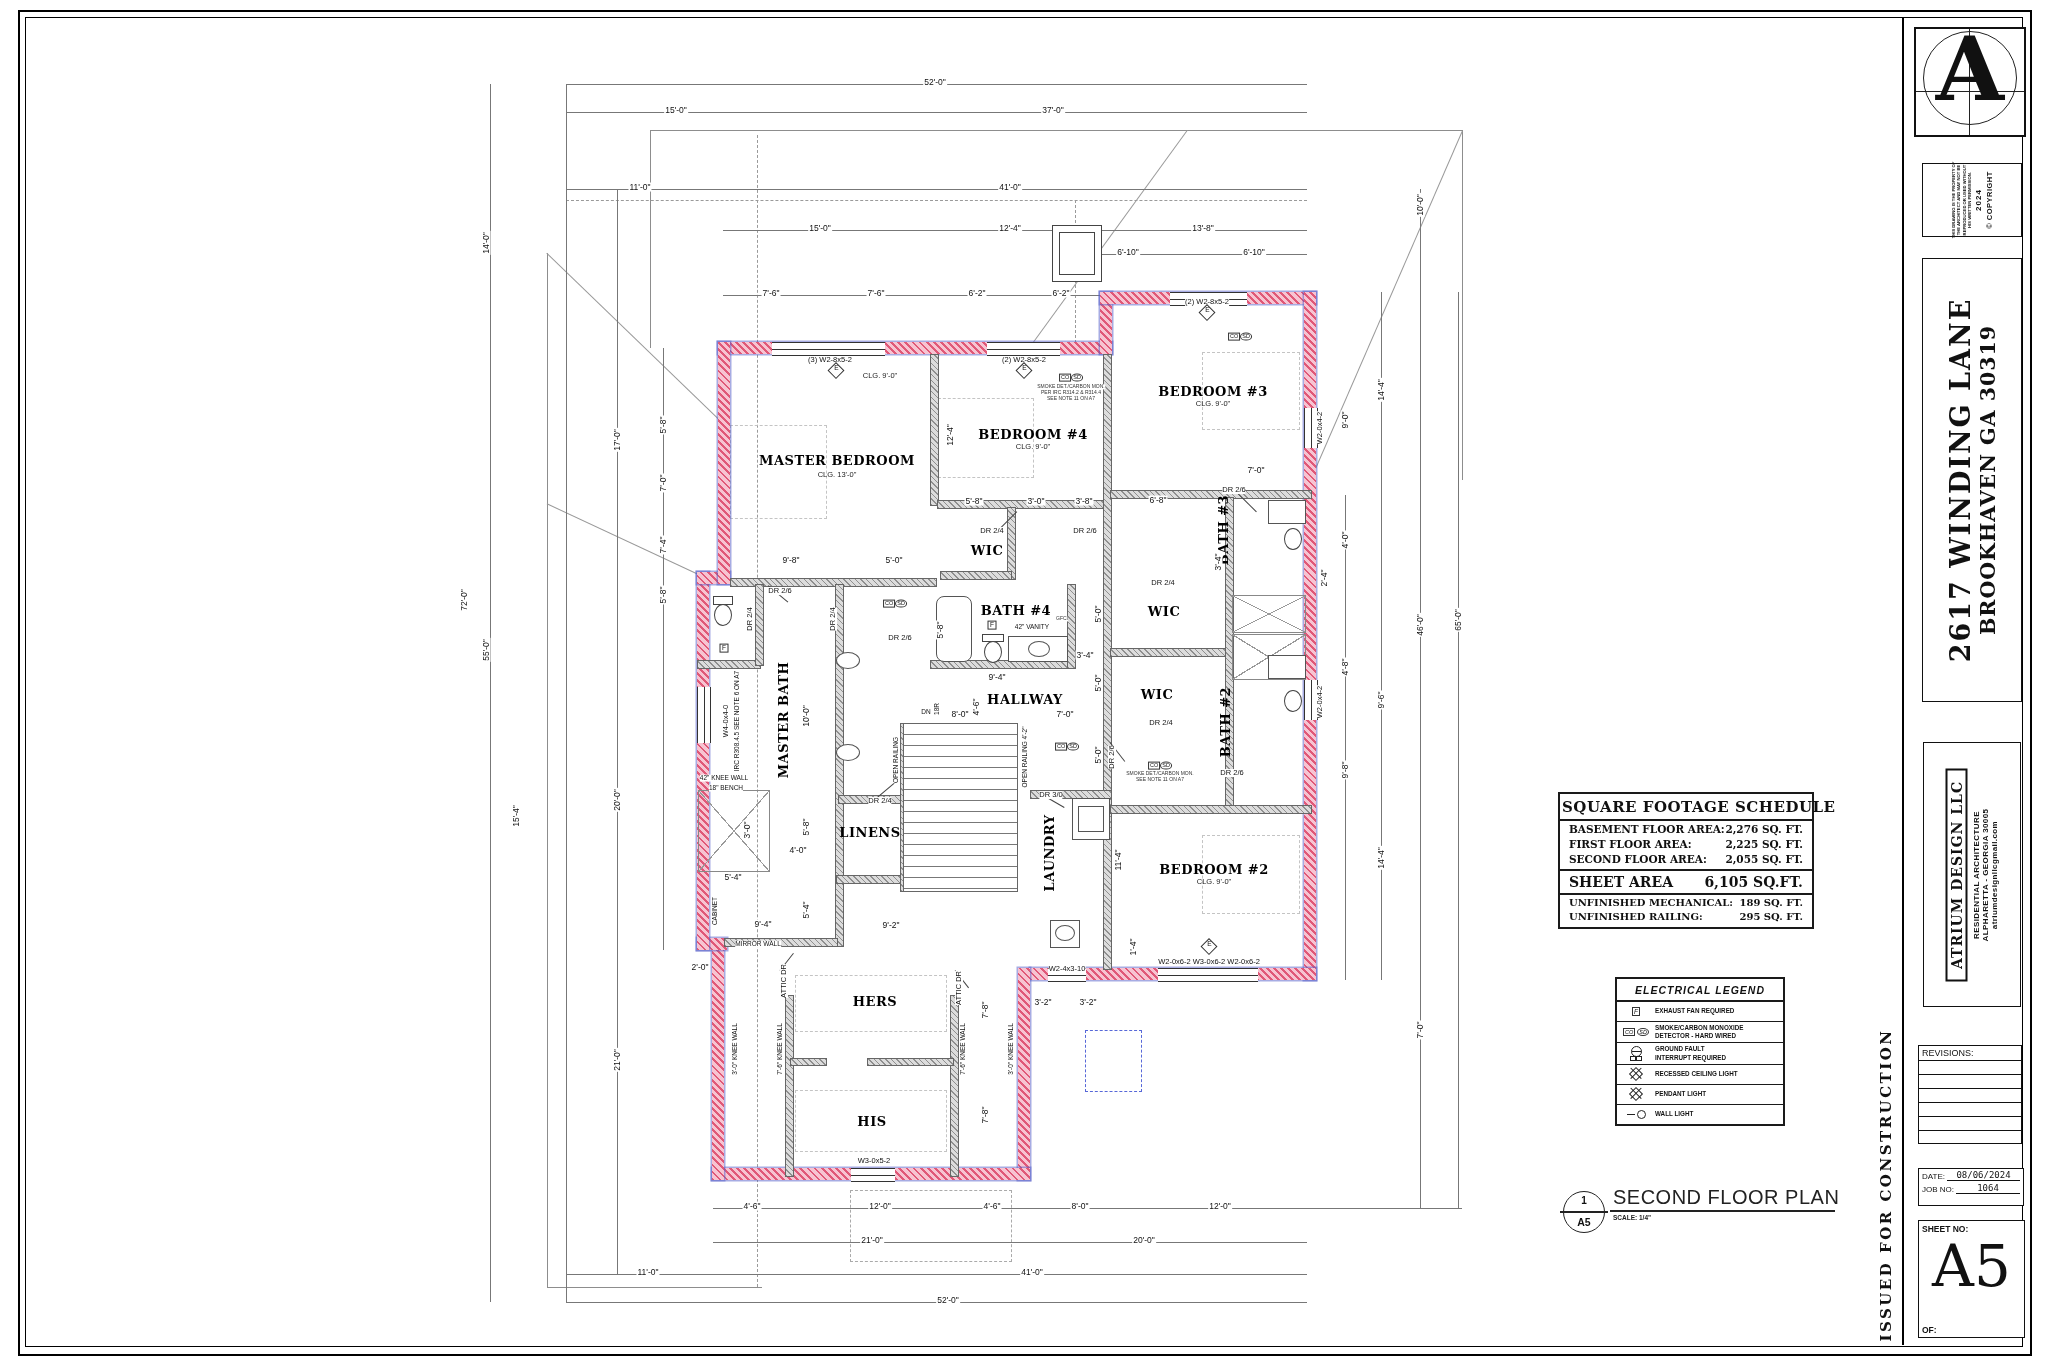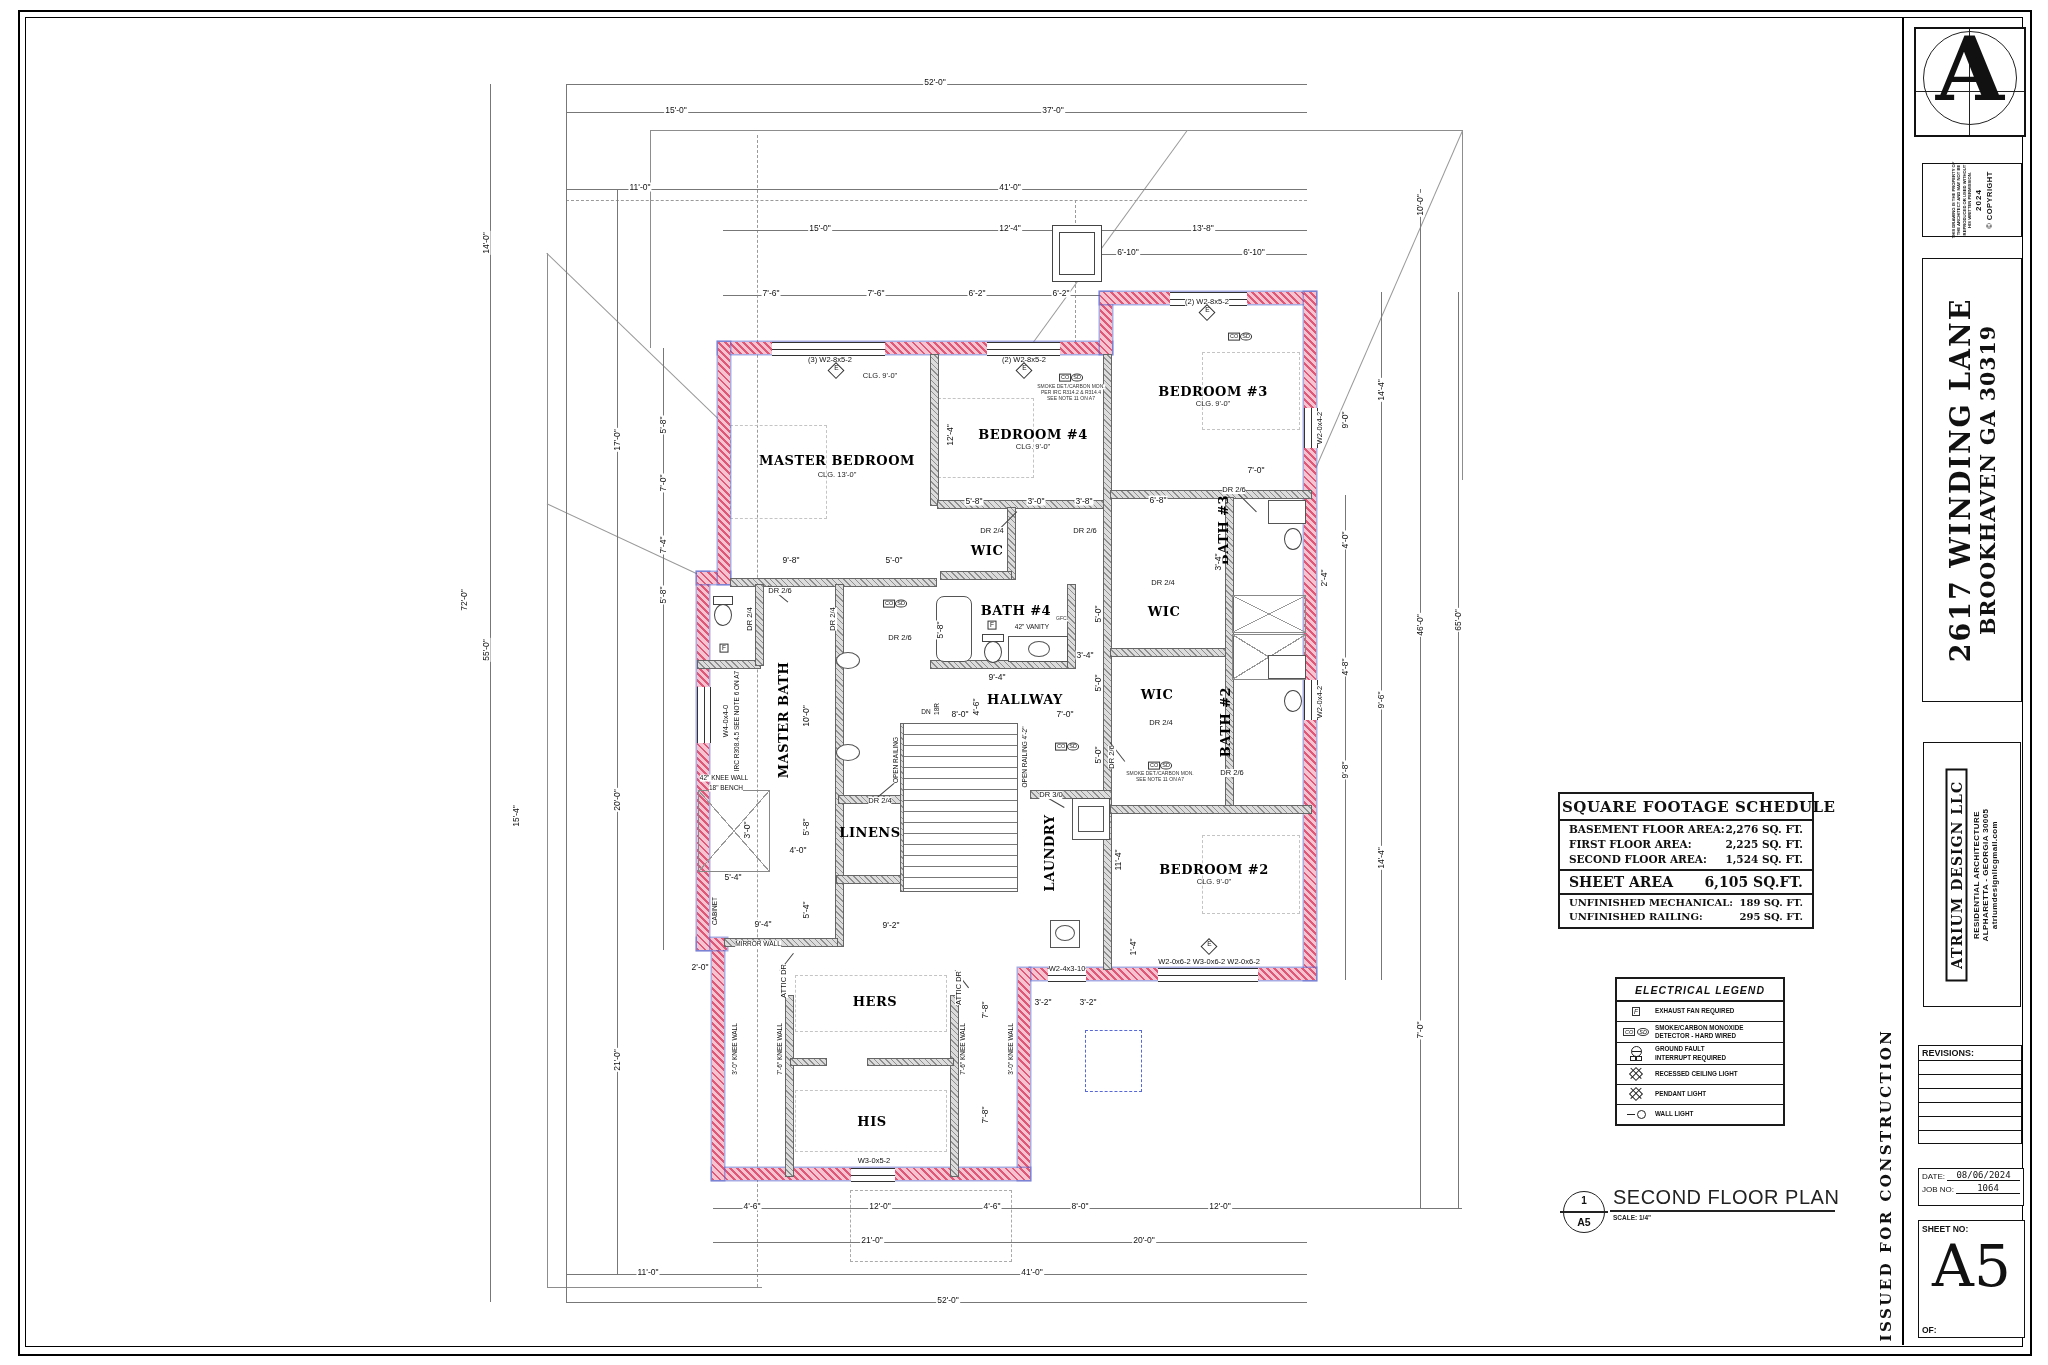--- a/index.html
+++ b/index.html
@@ -91,21 +91,21 @@
   .firmline{font-size:8px;font-weight:bold;letter-spacing:.4px}
   .cpy{flex-direction:column;gap:2px}
   .cpy-note{width:78px;font-size:4.2px;font-weight:bold;text-align:center;white-space:normal;line-height:1.25}
   .cpy-year{font-size:8px;font-weight:bold;letter-spacing:1px}
   .cpy-mark{font-size:7.5px;font-weight:bold;letter-spacing:.5px}
   .logo-box{position:absolute;left:1914px;top:27px;width:108px;height:106px;border:2px solid #111;background:#fff;z-index:6}
   .logo-circle{position:absolute;left:7px;top:2px;width:92px;height:92px;border:1.2px solid #222;border-radius:50%}
   .logo-cross-v{position:absolute;left:53px;top:0;width:1px;height:100%;background:#222}
   .logo-cross-h{position:absolute;left:0;top:62px;width:100%;height:1px;background:#222}
   .logo-a{position:absolute;left:0;top:-8px;width:100%;text-align:center;font-family:"DejaVu Serif",serif;font-weight:bold;font-size:88px;line-height:1.1}
-  .rev-label{font-size:9px;font-weight:bold;padding:2px 3px}
+  .rev-label{font-size:9px;font-weight:normal;padding:2px 3px}
   .rev-row{border-top:1px solid #111;height:13px}
   .dj-row{display:flex;align-items:flex-end;padding:1px 3px}
   .dj-lab{font-size:8px;font-weight:normal}
   .dj-val{flex:1;text-align:center;font-size:9px;font-family:"DejaVu Sans Mono",monospace;border-bottom:1px solid #111;margin-left:2px}
   .sheetno-lab{font-size:8.5px;font-weight:bold;padding:3px 3px 0}
   .sheetno-big{text-align:center;font-family:"DejaVu Serif",serif;font-size:58px;line-height:1.05;margin-top:2px}
   .of-lab{position:absolute;bottom:2px;left:3px;font-size:8.5px;font-weight:bold}
   .issued{position:absolute;left:1886px;top:1185px;transform:translate(-50%,-50%) rotate(-90deg);font-family:"DejaVu Serif",serif;font-weight:bold;font-size:15px;letter-spacing:2.5px;white-space:nowrap;z-index:6}
   .chimney{position:absolute;border:1.5px solid #444;z-index:2;background:#fff}
   .chimney-in{position:absolute;left:6px;top:6px;right:6px;bottom:6px;border:1px solid #444}
@@ -405,21 +405,21 @@
     <div class="sched-row">
       <span>BASEMENT FLOOR AREA:</span>
       <span>2,276 SQ. FT.</span>
     </div>
     <div class="sched-row">
       <span>FIRST FLOOR AREA:</span>
       <span>2,225 SQ. FT.</span>
     </div>
     <div class="sched-row">
       <span>SECOND FLOOR AREA:</span>
-      <span>1,524 SQ. FT.</span>
+      <span>2,055 SQ. FT.</span>
     </div>
     <div class="sched-total">
       <span>SHEET AREA</span>
       <span>6,105 SQ.FT.</span>
     </div>
     <div class="sched-extra">
       <span>UNFINISHED MECHANICAL:</span>
       <span>189 SQ. FT.</span>
     </div>
     <div class="sched-extra">

